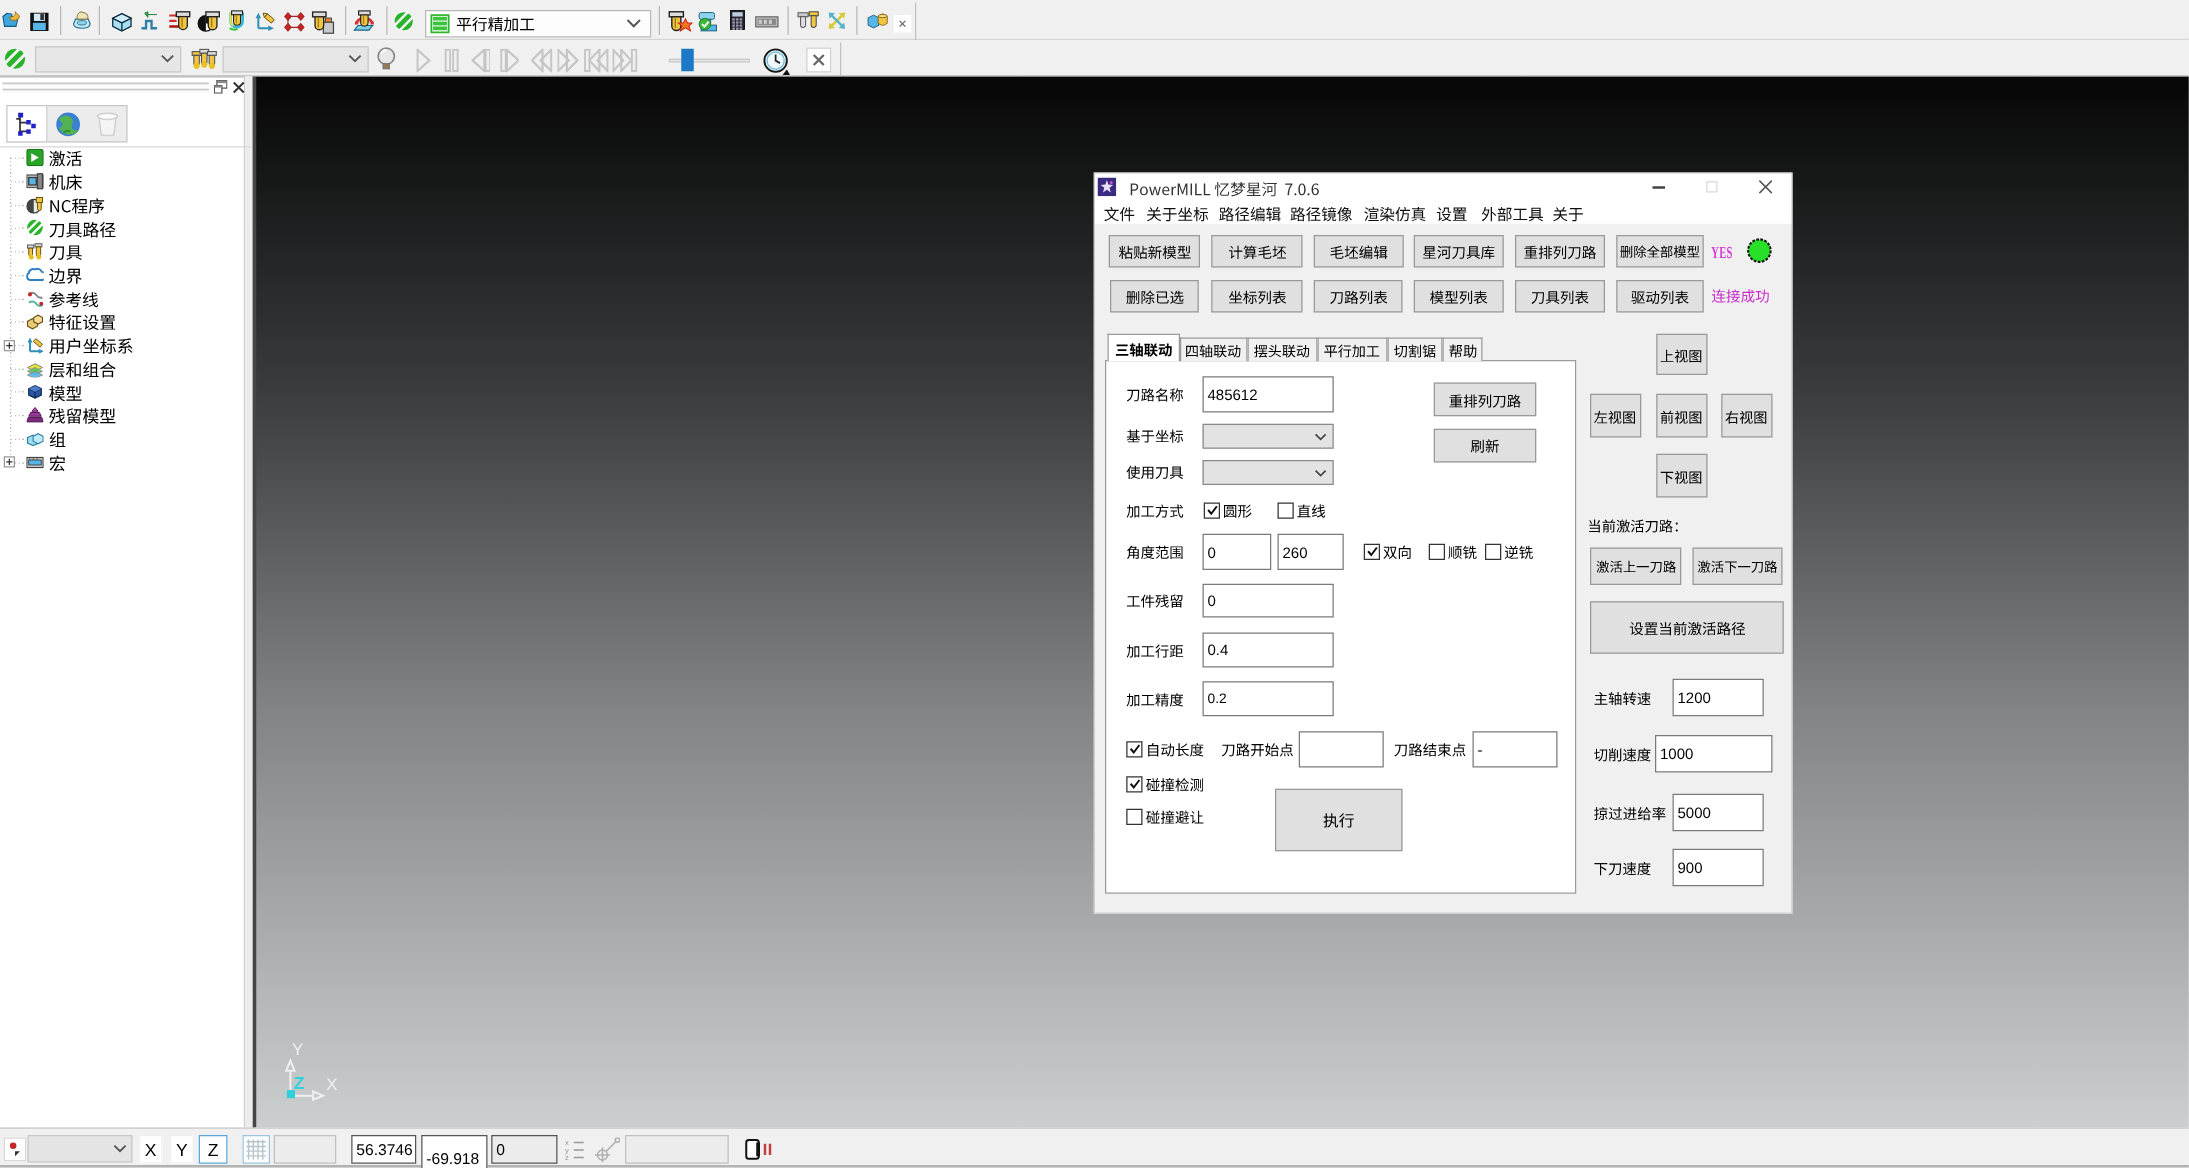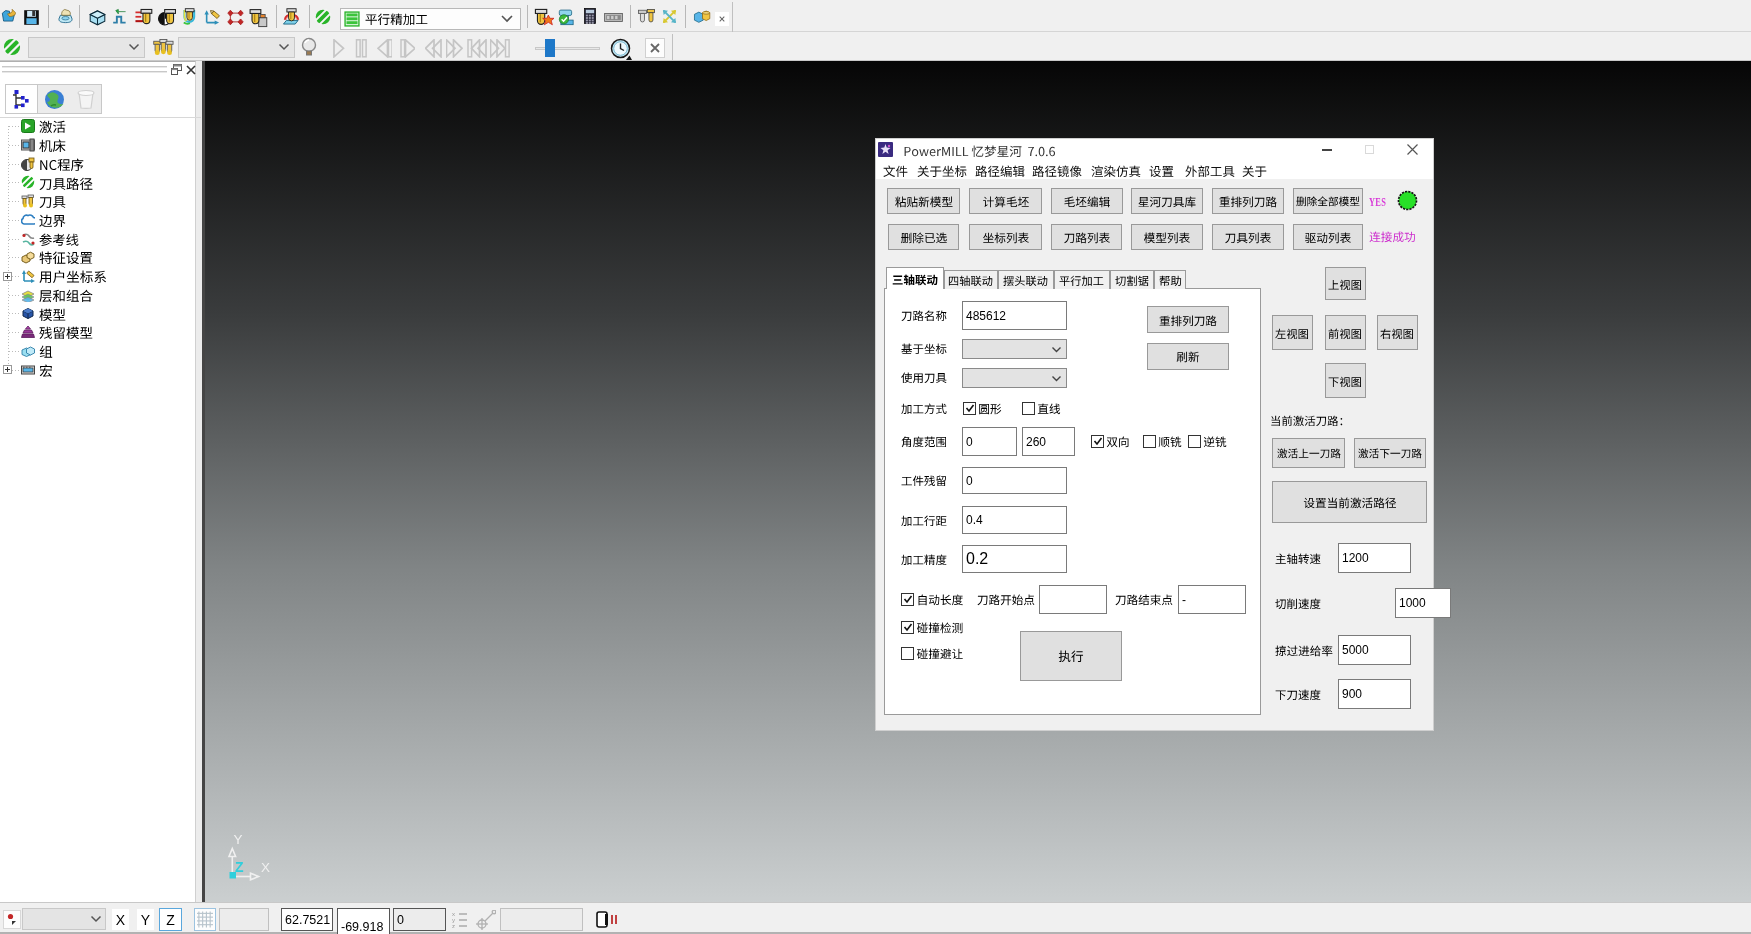--- a/index.html
+++ b/index.html
@@ -526,21 +526,21 @@
         <line x1="0" y1="2" x2="17" y2="2"></line>
         <line x1="6" y1="0" x2="6" y2="17"></line>
         <line x1="0" y1="6" x2="17" y2="6"></line>
         <line x1="10" y1="0" x2="10" y2="17"></line>
         <line x1="0" y1="10" x2="17" y2="10"></line>
         <line x1="14" y1="0" x2="14" y2="17"></line>
         <line x1="0" y1="14" x2="17" y2="14"></line>
       </g>
     </svg>
 <div class="abs" style="left:219px;top:908px;width:50px;height:23px;background:#ececec;border:1px solid #c0c0c0"></div>
-<div class="abs" style="left:281px;top:908px;width:52px;height:23px;background:#fff;border:1px solid #555;font-size:12.5px;display:flex;align-items:center;padding-left:3px;color:#000">62.7521</div>
+<div class="abs" style="left:281px;top:908px;width:52px;height:23px;background:#fff;border:1px solid #555;font-size:12.5px;display:flex;align-items:center;padding-left:3px;color:#000">56.3746</div>
 <div class="abs" style="left:337px;top:908px;width:53px;height:38px;background:#fff;border:1px solid #555;font-size:12.5px;display:flex;align-items:center;padding-left:3px;color:#000">-69.918</div>
 <div class="abs" style="left:393px;top:908px;width:53px;height:23px;background:#ececec;border:1px solid #555;font-size:12.5px;display:flex;align-items:center;padding-left:3px;color:#000">0</div>
 <svg class="abs" style="left:452px;top:911px" width="18" height="18" viewBox="0 0 18 18">
       <g fill="none" stroke="#999" stroke-width="1.2">
         <line x1="7" y1="3" x2="15" y2="3"></line>
         <line x1="7" y1="9" x2="15" y2="9"></line>
         <line x1="7" y1="15" x2="15" y2="15"></line>
       </g>
       <g font-size="6" fill="#999" font-family="Liberation Sans">
         <text x="0" y="5">x</text>
@@ -835,21 +835,21 @@
       <svg width="46" height="12" viewBox="0 -10.12 46.0 11.84">
         <path fill="#000" d="M6.5 -8.2V0.7H7.4V-0.1H9.6V0.6H10.4V-8.2ZM7.4 -0.9V-7.3H9.6V-0.9ZM2.2 -9.5 2.2 -7.4H0.6V-6.6H2.2C2.1 -3.7 1.7 -1.1 0.3 0.3C0.5 0.4 0.8 0.7 0.9 0.9C2.5 -0.7 2.9 -3.5 3.0 -6.6H4.7C4.7 -2.2 4.6 -0.6 4.3 -0.2C4.2 -0.1 4.1 -0.1 3.9 -0.1C3.7 -0.1 3.2 -0.1 2.7 -0.1C2.8 0.0 2.9 0.4 2.9 0.7C3.4 0.7 4.0 0.7 4.3 0.7C4.6 0.6 4.8 0.5 5.1 0.2C5.4 -0.2 5.5 -1.9 5.6 -7.0C5.6 -7.1 5.6 -7.4 5.6 -7.4H3.0L3.0 -9.5Z M12.0 -0.8V0.0H22.4V-0.8H17.6V-7.4H21.8V-8.3H12.6V-7.4H16.7V-0.8Z M28.0 -8.9V-8.1H33.6V-8.9ZM26.0 -9.6C25.4 -8.8 24.3 -7.8 23.4 -7.1C23.5 -6.9 23.7 -6.6 23.9 -6.4C24.9 -7.1 26.1 -8.3 26.8 -9.3ZM27.4 -5.7V-4.9H31.3V-0.1C31.3 -0.0 31.2 0.0 31.0 0.0C30.8 0.0 30.0 0.0 29.2 0.0C29.3 0.2 29.5 0.6 29.5 0.8C30.6 0.8 31.3 0.8 31.7 0.7C32.1 0.6 32.2 0.3 32.2 -0.1V-4.9H33.9V-5.7ZM26.5 -7.1C25.7 -5.8 24.4 -4.5 23.2 -3.7C23.4 -3.5 23.7 -3.1 23.8 -2.9C24.3 -3.3 24.7 -3.7 25.2 -4.1V0.9H26.0V-5.1C26.5 -5.7 26.9 -6.3 27.3 -6.8Z M36.2 -8.4H38.4V-6.3H36.2ZM40.8 -5.6H43.8V-3.2H40.8ZM45.3 -9.0H39.9V0.4H45.5V-0.3H40.8V-2.4H44.7V-6.4H40.8V-8.2H45.3ZM34.9 -0.4 35.1 0.3C36.3 0.0 37.9 -0.4 39.5 -0.8L39.4 -1.5L37.9 -1.1V-3.2H39.4V-3.9H37.9V-5.6H39.2V-9.1H35.4V-5.6H37.1V-0.9L36.2 -0.7V-4.4H35.5V-0.5Z"></path>
       </svg>
     </div>
 <div class="inp" style="left:962px;top:506px;width:105px;height:28px;font-size:12px">0.4</div>
 <div style="position:absolute;left:901.0px;top:554.0px;width:46px;height:12px">
       <svg width="46" height="12" viewBox="0 -10.12 46.0 11.84">
         <path fill="#000" d="M6.5 -8.2V0.7H7.4V-0.1H9.6V0.6H10.4V-8.2ZM7.4 -0.9V-7.3H9.6V-0.9ZM2.2 -9.5 2.2 -7.4H0.6V-6.6H2.2C2.1 -3.7 1.7 -1.1 0.3 0.3C0.5 0.4 0.8 0.7 0.9 0.9C2.5 -0.7 2.9 -3.5 3.0 -6.6H4.7C4.7 -2.2 4.6 -0.6 4.3 -0.2C4.2 -0.1 4.1 -0.1 3.9 -0.1C3.7 -0.1 3.2 -0.1 2.7 -0.1C2.8 0.0 2.9 0.4 2.9 0.7C3.4 0.7 4.0 0.7 4.3 0.7C4.6 0.6 4.8 0.5 5.1 0.2C5.4 -0.2 5.5 -1.9 5.6 -7.0C5.6 -7.1 5.6 -7.4 5.6 -7.4H3.0L3.0 -9.5Z M12.0 -0.8V0.0H22.4V-0.8H17.6V-7.4H21.8V-8.3H12.6V-7.4H16.7V-0.8Z M23.5 -8.7C23.8 -7.9 24.1 -6.9 24.2 -6.2L24.8 -6.3C24.7 -7.0 24.5 -8.1 24.1 -8.9ZM26.7 -8.9C26.6 -8.1 26.2 -7.0 26.0 -6.3L26.5 -6.2C26.8 -6.8 27.2 -7.9 27.4 -8.7ZM23.4 -5.7V-4.9H24.9C24.5 -3.7 23.9 -2.2 23.3 -1.3C23.4 -1.1 23.7 -0.7 23.7 -0.5C24.2 -1.1 24.7 -2.2 25.0 -3.3V0.8H25.8V-3.6C26.2 -3.0 26.6 -2.3 26.7 -1.9L27.3 -2.5C27.1 -2.9 26.1 -4.3 25.8 -4.7V-4.9H27.1V-5.7H25.8V-9.6H25.0V-5.7ZM30.3 -9.6V-8.7H27.8V-8.0H30.3V-7.3H28.1V-6.7H30.3V-5.9H27.5V-5.2H34.0V-5.9H31.1V-6.7H33.4V-7.3H31.1V-8.0H33.7V-8.7H31.1V-9.6ZM32.4 -3.9V-3.0H29.1V-3.9ZM28.2 -4.5V0.9H29.1V-0.9H32.4V0.0C32.4 0.1 32.4 0.1 32.2 0.1C32.1 0.2 31.6 0.2 31.1 0.1C31.2 0.3 31.3 0.6 31.3 0.9C32.1 0.9 32.5 0.8 32.8 0.7C33.1 0.6 33.2 0.4 33.2 0.0V-4.5ZM29.1 -2.4H32.4V-1.5H29.1Z M38.9 -7.4V-6.4H37.0V-5.6H38.9V-3.7H43.4V-5.6H45.2V-6.4H43.4V-7.4H42.5V-6.4H39.7V-7.4ZM42.5 -5.6V-4.4H39.7V-5.6ZM43.2 -2.3C42.6 -1.7 41.9 -1.2 41.1 -0.8C40.3 -1.2 39.6 -1.7 39.1 -2.3ZM37.2 -3.0V-2.3H38.7L38.3 -2.1C38.8 -1.5 39.4 -0.9 40.2 -0.5C39.1 -0.1 37.9 0.0 36.7 0.1C36.8 0.3 36.9 0.6 37.0 0.8C38.4 0.6 39.8 0.4 41.1 -0.0C42.2 0.4 43.6 0.7 45.0 0.9C45.1 0.7 45.3 0.3 45.5 0.1C44.2 0.0 43.1 -0.1 42.0 -0.5C43.1 -1.0 43.9 -1.8 44.4 -2.7L43.9 -3.0L43.7 -3.0ZM39.9 -9.5C40.1 -9.2 40.2 -8.8 40.3 -8.5H35.9V-5.3C35.9 -3.6 35.8 -1.2 34.9 0.5C35.1 0.5 35.5 0.7 35.6 0.9C36.6 -0.8 36.8 -3.5 36.8 -5.3V-7.7H45.4V-8.5H41.3C41.2 -8.8 41.0 -9.3 40.8 -9.7Z"></path>
       </svg>
     </div>
-<div class="inp" style="left:962px;top:545px;width:105px;height:28px;font-size:16px">0.2</div>
+<div class="inp" style="left:962px;top:545px;width:105px;height:28px;font-size:11px">0.2</div>
 <div class="abs" style="left:901px;top:592.5px;width:13px;height:13px;background:#fff;border:1px solid #333"></div>
     <svg class="abs" style="left:902.5px;top:594.0px" width="10" height="10" viewBox="0 0 10 10">
       <path d="M1.5 5 l2.5 3 4.5 -6" stroke="#111" stroke-width="1.6" fill="none"></path>
     </svg>
     <div style="position:absolute;left:916.0px;top:593.8px;width:48px;height:12px">
       <svg width="48" height="12" viewBox="0 -10.56 48.0 12.36">
         <path fill="#000" d="M2.8 -4.9H9.2V-3.1H2.8ZM2.8 -5.7V-7.5H9.2V-5.7ZM2.8 -2.3H9.2V-0.5H2.8ZM5.4 -10.1C5.3 -9.6 5.1 -8.9 4.9 -8.4H1.9V0.9H2.8V0.3H9.2V0.9H10.2V-8.4H5.9C6.1 -8.8 6.3 -9.4 6.5 -9.9Z M13.0 -9.0V-8.2H17.7V-9.0ZM19.8 -9.8C19.8 -9.0 19.8 -8.1 19.8 -7.3H18.0V-6.4H19.7C19.6 -3.7 19.1 -1.2 17.4 0.3C17.7 0.4 18.0 0.7 18.2 0.9C19.9 -0.7 20.4 -3.4 20.6 -6.4H22.4C22.3 -2.1 22.1 -0.5 21.8 -0.2C21.7 -0.0 21.5 -0.0 21.3 -0.0C21.1 -0.0 20.4 -0.0 19.8 -0.1C19.9 0.1 20.0 0.5 20.0 0.7C20.7 0.8 21.3 0.8 21.7 0.7C22.1 0.7 22.3 0.6 22.6 0.3C23.0 -0.2 23.1 -1.9 23.3 -6.8C23.3 -6.9 23.3 -7.3 23.3 -7.3H20.6C20.7 -8.1 20.7 -9.0 20.7 -9.8ZM13.0 -0.5 13.0 -0.5V-0.5C13.3 -0.6 13.7 -0.8 17.1 -1.5L17.3 -0.7L18.1 -1.0C17.9 -1.8 17.3 -3.3 16.9 -4.3L16.1 -4.1C16.4 -3.6 16.6 -2.9 16.8 -2.3L14.0 -1.7C14.4 -2.8 14.9 -4.1 15.2 -5.4H17.9V-6.2H12.6V-5.4H14.3C14.0 -4.0 13.5 -2.5 13.3 -2.1C13.1 -1.7 12.9 -1.4 12.7 -1.3C12.8 -1.1 13.0 -0.7 13.0 -0.5Z M33.2 -9.8C32.1 -8.5 30.4 -7.4 28.7 -6.7C28.9 -6.5 29.3 -6.2 29.4 -6.0C31.1 -6.8 32.9 -8.0 34.1 -9.4ZM24.6 -5.3V-4.4H26.9V-0.6C26.9 -0.1 26.7 0.0 26.4 0.0C26.6 0.2 26.7 0.6 26.8 0.8C27.1 0.7 27.6 0.5 30.8 -0.3C30.8 -0.5 30.8 -0.9 30.8 -1.1L27.9 -0.4V-4.4H29.7C30.7 -2.0 32.4 -0.2 34.9 0.6C35.1 0.3 35.3 -0.0 35.6 -0.2C33.3 -0.9 31.6 -2.4 30.7 -4.4H35.3V-5.3H27.9V-10.0H26.9V-5.3Z M40.6 -7.7V-6.6H38.7V-5.9H40.6V-3.9H45.3V-5.9H47.2V-6.6H45.3V-7.7H44.4V-6.6H41.4V-7.7ZM44.4 -5.9V-4.6H41.4V-5.9ZM45.0 -2.4C44.5 -1.8 43.8 -1.3 42.9 -0.9C42.0 -1.3 41.4 -1.8 40.8 -2.4ZM38.8 -3.1V-2.4H40.4L40.0 -2.2C40.5 -1.5 41.1 -1.0 41.9 -0.5C40.8 -0.2 39.5 0.0 38.3 0.1C38.4 0.3 38.6 0.6 38.6 0.8C40.1 0.7 41.6 0.4 42.9 -0.0C44.1 0.4 45.5 0.7 47.0 0.9C47.1 0.7 47.3 0.3 47.5 0.1C46.2 0.0 44.9 -0.1 43.9 -0.5C44.9 -1.1 45.8 -1.8 46.4 -2.9L45.8 -3.2L45.6 -3.1ZM41.6 -9.9C41.8 -9.6 42.0 -9.2 42.1 -8.8H37.5V-5.6C37.5 -3.8 37.4 -1.2 36.4 0.5C36.6 0.6 37.0 0.8 37.2 0.9C38.2 -0.9 38.4 -3.7 38.4 -5.6V-8.0H47.3V-8.8H43.1C43.0 -9.2 42.7 -9.7 42.5 -10.1Z"></path>
       </svg>
     </div>
 <div style="position:absolute;left:977.0px;top:594.0px;width:58px;height:12px">
@@ -942,21 +942,21 @@
       <svg width="46" height="12" viewBox="0 -10.12 46.0 11.84">
         <path fill="#000" d="M4.3 -9.1C5.0 -8.6 5.8 -7.8 6.2 -7.3H1.1V-6.5H5.2V-3.9H1.7V-3.1H5.2V-0.3H0.6V0.5H10.9V-0.3H6.2V-3.1H9.8V-3.9H6.2V-6.5H10.3V-7.3H6.5L7.1 -7.7C6.6 -8.3 5.7 -9.0 5.0 -9.6Z M17.6 -3.1H19.1V-0.5H17.6ZM17.6 -3.9V-6.4H19.1V-3.9ZM21.3 -3.1V-0.5H19.9V-3.1ZM21.3 -3.9H19.9V-6.4H21.3ZM19.0 -9.6V-7.2H16.8V0.9H17.6V0.2H21.3V0.8H22.1V-7.2H19.9V-9.6ZM12.4 -3.8C12.5 -3.9 12.9 -3.9 13.3 -3.9H14.4V-2.3L12.0 -1.9L12.1 -1.0L14.4 -1.5V0.8H15.2V-1.6L16.4 -1.9L16.3 -2.6L15.2 -2.4V-3.9H16.3V-4.7H15.2V-6.5H14.4V-4.7H13.2C13.5 -5.5 13.9 -6.5 14.1 -7.5H16.2V-8.3H14.3C14.4 -8.7 14.5 -9.1 14.6 -9.4L13.8 -9.6C13.7 -9.2 13.6 -8.7 13.5 -8.3H12.0V-7.5H13.3C13.1 -6.5 12.8 -5.7 12.7 -5.5C12.5 -5.0 12.3 -4.6 12.2 -4.5C12.2 -4.3 12.4 -3.9 12.4 -3.8Z M23.9 -3.8C24.0 -3.9 24.3 -3.9 24.7 -3.9H25.7V-2.3L23.4 -1.9L23.6 -1.0L25.7 -1.4V0.8H26.6V-1.6L28.1 -1.9L28.1 -2.7L26.6 -2.4V-3.9H27.8V-4.7H26.6V-6.5H25.7V-4.7H24.6C25.0 -5.5 25.3 -6.5 25.6 -7.5H27.7V-8.3H25.9C26.0 -8.7 26.1 -9.0 26.2 -9.4L25.3 -9.6C25.3 -9.2 25.2 -8.7 25.1 -8.3H23.5V-7.5H24.8C24.6 -6.5 24.3 -5.7 24.2 -5.4C24.0 -5.0 23.8 -4.6 23.6 -4.5C23.7 -4.3 23.8 -3.9 23.9 -3.8ZM27.8 -6.1V-5.3H29.5C29.3 -4.5 29.1 -3.7 28.8 -3.1H32.2C31.8 -2.6 31.3 -1.9 30.8 -1.3C30.4 -1.5 30.0 -1.8 29.6 -2.0L29.1 -1.5C30.2 -0.8 31.6 0.2 32.3 0.9L32.8 0.2C32.5 -0.0 32.0 -0.4 31.4 -0.8C32.2 -1.8 33.0 -2.9 33.5 -3.7L32.9 -4.0L32.8 -4.0H30.0L30.4 -5.3H34.0V-6.1H30.7L31.0 -7.5H33.6V-8.3H31.3L31.6 -9.5L30.7 -9.6L30.4 -8.3H28.3V-7.5H30.2L29.8 -6.1Z M35.2 -8.7C35.9 -8.1 36.7 -7.2 37.0 -6.7L37.7 -7.2C37.3 -7.8 36.5 -8.6 35.9 -9.1ZM37.5 -5.5H35.0V-4.7H36.7V-1.1C36.2 -0.9 35.5 -0.4 34.9 0.1L35.5 0.8C36.1 0.1 36.7 -0.4 37.1 -0.4C37.4 -0.4 37.7 -0.1 38.2 0.1C39.0 0.5 40.0 0.7 41.4 0.7C42.4 0.7 44.4 0.6 45.3 0.5C45.3 0.3 45.4 -0.0 45.5 -0.2C44.4 -0.1 42.7 -0.0 41.4 -0.0C40.1 -0.0 39.1 -0.1 38.4 -0.5C38.0 -0.7 37.7 -1.0 37.5 -1.1ZM39.4 -6.0H41.2V-4.6H39.4ZM42.0 -6.0H44.0V-4.6H42.0ZM41.2 -9.6V-8.4H38.1V-7.7H41.2V-6.7H38.6V-3.9H40.8C40.2 -2.9 39.0 -2.0 38.0 -1.5C38.2 -1.3 38.4 -1.1 38.5 -0.8C39.5 -1.3 40.5 -2.2 41.2 -3.2V-0.5H42.0V-3.2C43.0 -2.5 44.0 -1.6 44.6 -1.0L45.1 -1.6C44.5 -2.3 43.3 -3.2 42.3 -3.9H44.8V-6.7H42.0V-7.7H45.3V-8.4H42.0V-9.6Z"></path>
       </svg>
     </div>
 <div class="inp" style="left:1338px;top:543px;width:73px;height:30px;font-size:12px">1200</div>
 <div style="position:absolute;left:1275.0px;top:598.0px;width:46px;height:12px">
       <svg width="46" height="12" viewBox="0 -10.12 46.0 11.84">
         <path fill="#000" d="M4.8 -8.6V-7.8H6.6C6.6 -4.4 6.4 -1.3 3.5 0.2C3.7 0.3 4.0 0.6 4.2 0.9C7.2 -0.8 7.4 -4.2 7.5 -7.8H9.9C9.7 -2.6 9.6 -0.6 9.2 -0.2C9.1 -0.0 8.9 -0.0 8.7 -0.0C8.5 -0.0 7.9 -0.0 7.2 -0.1C7.3 0.1 7.4 0.5 7.5 0.7C8.1 0.7 8.7 0.8 9.1 0.7C9.5 0.7 9.7 0.6 10.0 0.2C10.4 -0.3 10.6 -2.2 10.7 -8.1C10.7 -8.2 10.8 -8.6 10.8 -8.6ZM1.7 -0.7C1.9 -0.9 2.3 -1.1 5.0 -2.4C5.0 -2.5 4.9 -2.9 4.9 -3.1L2.6 -2.2V-5.7L4.9 -6.2L4.8 -6.9L2.6 -6.5V-9.2H1.8V-6.3L0.3 -6.0L0.4 -5.2L1.8 -5.5V-2.3C1.8 -1.9 1.5 -1.6 1.3 -1.5C1.4 -1.3 1.6 -0.9 1.7 -0.7Z M18.5 -8.2V-1.9H19.4V-8.2ZM21.1 -9.4V-0.2C21.1 -0.0 21.0 0.0 20.8 0.0C20.6 0.0 19.9 0.0 19.1 0.0C19.2 0.2 19.3 0.6 19.4 0.9C20.4 0.9 21.1 0.9 21.5 0.7C21.8 0.6 22.0 0.3 22.0 -0.2V-9.4ZM12.1 -8.9C12.5 -8.2 12.8 -7.3 13.0 -6.7L13.7 -7.0C13.6 -7.6 13.2 -8.5 12.8 -9.2ZM16.9 -9.3C16.7 -8.6 16.3 -7.6 16.0 -6.9L16.7 -6.7C17.1 -7.3 17.5 -8.2 17.8 -9.0ZM12.5 -6.4V0.8H13.3V-1.8H16.4V-0.1C16.4 -0.0 16.4 0.0 16.2 0.0C16.1 0.0 15.5 0.0 14.9 0.0C15.0 0.2 15.1 0.5 15.2 0.8C16.0 0.8 16.5 0.8 16.9 0.6C17.2 0.5 17.3 0.2 17.3 -0.1V-6.4H15.3V-9.6H14.4V-6.4ZM16.4 -2.5H13.3V-3.7H16.4ZM16.4 -4.5H13.3V-5.6H16.4Z M23.7 -8.7C24.4 -8.1 25.2 -7.2 25.5 -6.7L26.2 -7.2C25.8 -7.8 25.0 -8.6 24.4 -9.1ZM26.0 -5.5H23.5V-4.7H25.2V-1.1C24.7 -0.9 24.0 -0.4 23.4 0.1L24.0 0.8C24.6 0.1 25.2 -0.4 25.6 -0.4C25.9 -0.4 26.2 -0.1 26.7 0.1C27.5 0.5 28.5 0.7 29.9 0.7C30.9 0.7 32.9 0.6 33.8 0.5C33.8 0.3 33.9 -0.0 34.0 -0.2C32.9 -0.1 31.2 -0.0 29.9 -0.0C28.6 -0.0 27.6 -0.1 26.9 -0.5C26.5 -0.7 26.2 -1.0 26.0 -1.1ZM27.9 -6.0H29.7V-4.6H27.9ZM30.5 -6.0H32.5V-4.6H30.5ZM29.7 -9.6V-8.4H26.6V-7.7H29.7V-6.7H27.1V-3.9H29.3C28.7 -2.9 27.5 -2.0 26.5 -1.5C26.7 -1.3 26.9 -1.1 27.0 -0.8C28.0 -1.3 29.0 -2.2 29.7 -3.2V-0.5H30.5V-3.2C31.5 -2.5 32.5 -1.6 33.1 -1.0L33.6 -1.6C33.0 -2.3 31.8 -3.2 30.8 -3.9H33.3V-6.7H30.5V-7.7H33.8V-8.4H30.5V-9.6Z M38.9 -7.4V-6.4H37.0V-5.6H38.9V-3.7H43.4V-5.6H45.2V-6.4H43.4V-7.4H42.5V-6.4H39.7V-7.4ZM42.5 -5.6V-4.4H39.7V-5.6ZM43.2 -2.3C42.6 -1.7 41.9 -1.2 41.1 -0.8C40.3 -1.2 39.6 -1.7 39.1 -2.3ZM37.2 -3.0V-2.3H38.7L38.3 -2.1C38.8 -1.5 39.4 -0.9 40.2 -0.5C39.1 -0.1 37.9 0.0 36.7 0.1C36.8 0.3 36.9 0.6 37.0 0.8C38.4 0.6 39.8 0.4 41.1 -0.0C42.2 0.4 43.6 0.7 45.0 0.9C45.1 0.7 45.3 0.3 45.5 0.1C44.2 0.0 43.1 -0.1 42.0 -0.5C43.1 -1.0 43.9 -1.8 44.4 -2.7L43.9 -3.0L43.7 -3.0ZM39.9 -9.5C40.1 -9.2 40.2 -8.8 40.3 -8.5H35.9V-5.3C35.9 -3.6 35.8 -1.2 34.9 0.5C35.1 0.5 35.5 0.7 35.6 0.9C36.6 -0.8 36.8 -3.5 36.8 -5.3V-7.7H45.4V-8.5H41.3C41.2 -8.8 41.0 -9.3 40.8 -9.7Z"></path>
       </svg>
     </div>
-<div class="inp" style="left:1395px;top:588px;width:56px;height:30px;font-size:12px">1000</div>
+<div class="inp" style="left:1324px;top:588px;width:94px;height:30px;font-size:12px">1000</div>
 <div style="position:absolute;left:1275.0px;top:645.0px;width:58px;height:12px">
       <svg width="58" height="12" viewBox="0 -10.12 57.5 11.84">
         <path fill="#000" d="M5.7 -5.8H9.3V-4.1H5.7ZM5.3 -2.7C4.9 -1.8 4.3 -0.9 3.7 -0.3C3.8 -0.1 4.2 0.0 4.3 0.1C4.9 -0.5 5.6 -1.5 6.1 -2.5ZM8.8 -2.4C9.3 -1.6 9.9 -0.5 10.2 0.1L10.9 -0.2C10.6 -0.8 10.0 -1.9 9.4 -2.7ZM1.9 -9.6V-7.3H0.5V-6.5H1.9V-3.9C1.3 -3.8 0.8 -3.6 0.4 -3.5L0.6 -2.6L1.9 -3.1V-0.1C1.9 0.0 1.8 0.0 1.7 0.0C1.5 0.0 1.1 0.0 0.6 0.0C0.7 0.2 0.8 0.6 0.8 0.8C1.6 0.8 2.0 0.8 2.3 0.7C2.6 0.5 2.7 0.3 2.7 -0.1V-3.3L4.0 -3.8L3.9 -4.6L2.7 -4.2V-6.5H4.0V-7.3H2.7V-9.6ZM6.6 -9.4C6.8 -9.1 7.0 -8.7 7.1 -8.3H4.3V-7.5H10.8V-8.3H8.1C7.9 -8.7 7.7 -9.2 7.4 -9.6ZM4.9 -6.6V-3.3H7.1V-0.1C7.1 0.0 7.0 0.0 6.9 0.0C6.7 0.0 6.1 0.0 5.5 0.0C5.6 0.2 5.8 0.6 5.8 0.8C6.6 0.8 7.2 0.8 7.5 0.7C7.9 0.6 8.0 0.3 8.0 -0.0V-3.3H10.2V-6.6Z M12.4 -8.9C13.0 -8.3 13.7 -7.4 14.1 -6.9L14.8 -7.4C14.4 -7.9 13.7 -8.7 13.0 -9.3ZM15.8 -5.4C16.4 -4.7 17.1 -3.7 17.4 -3.1L18.2 -3.5C17.8 -4.1 17.1 -5.1 16.5 -5.8ZM14.5 -5.3H12.0V-4.5H13.6V-1.5C13.1 -1.3 12.5 -0.8 11.9 -0.1L12.5 0.6C13.1 -0.1 13.6 -0.8 14.0 -0.8C14.3 -0.8 14.6 -0.4 15.1 -0.1C15.9 0.3 16.9 0.4 18.3 0.4C19.4 0.4 21.5 0.4 22.3 0.3C22.3 0.1 22.4 -0.3 22.5 -0.5C21.4 -0.4 19.7 -0.3 18.3 -0.3C17.1 -0.3 16.1 -0.4 15.3 -0.8C14.9 -1.1 14.7 -1.3 14.5 -1.4ZM19.7 -9.6V-7.5H15.3V-6.7H19.7V-2.2C19.7 -2.0 19.6 -1.9 19.4 -1.9C19.2 -1.9 18.4 -1.9 17.5 -1.9C17.7 -1.7 17.8 -1.3 17.9 -1.0C18.9 -1.0 19.6 -1.0 20.0 -1.2C20.5 -1.3 20.6 -1.6 20.6 -2.2V-6.7H22.2V-7.5H20.6V-9.6Z M23.9 -8.9C24.5 -8.3 25.3 -7.5 25.6 -7.0L26.3 -7.5C25.9 -8.0 25.1 -8.8 24.5 -9.4ZM31.2 -9.4V-7.5H29.3V-9.4H28.5V-7.5H26.8V-6.7H28.5V-5.3L28.5 -4.6H26.8V-3.8H28.4C28.2 -2.9 27.8 -2.1 27.0 -1.4C27.1 -1.3 27.5 -1.0 27.6 -0.8C28.6 -1.6 29.0 -2.7 29.2 -3.8H31.2V-0.9H32.1V-3.8H33.8V-4.6H32.1V-6.7H33.6V-7.5H32.1V-9.4ZM29.3 -6.7H31.2V-4.6H29.3L29.3 -5.3ZM26.0 -5.4H23.5V-4.6H25.1V-1.3C24.6 -1.1 24.0 -0.6 23.4 -0.0L24.0 0.7C24.6 -0.0 25.1 -0.7 25.5 -0.7C25.8 -0.7 26.1 -0.3 26.6 -0.0C27.4 0.4 28.4 0.6 29.8 0.6C30.9 0.6 33.0 0.5 33.8 0.4C33.8 0.2 33.9 -0.1 34.0 -0.4C32.9 -0.2 31.2 -0.1 29.8 -0.1C28.5 -0.1 27.6 -0.2 26.8 -0.7C26.4 -0.9 26.2 -1.1 26.0 -1.3Z M34.9 -0.6 35.1 0.2C36.2 -0.0 37.6 -0.3 38.9 -0.7L38.9 -1.4C37.4 -1.1 35.9 -0.8 34.9 -0.6ZM35.2 -4.8C35.3 -4.9 35.6 -5.0 37.0 -5.2C36.5 -4.4 36.0 -3.8 35.8 -3.6C35.5 -3.2 35.2 -2.9 34.9 -2.9C35.0 -2.6 35.2 -2.2 35.2 -2.0C35.5 -2.2 35.9 -2.3 38.8 -2.9C38.8 -3.1 38.8 -3.4 38.8 -3.6L36.5 -3.2C37.3 -4.2 38.2 -5.5 39.0 -6.8L38.2 -7.2C38.0 -6.8 37.8 -6.4 37.5 -5.9L36.0 -5.8C36.7 -6.8 37.4 -8.0 37.9 -9.2L37.0 -9.6C36.6 -8.2 35.8 -6.7 35.5 -6.4C35.3 -6.0 35.1 -5.7 34.9 -5.7C35.0 -5.4 35.1 -5.0 35.2 -4.8ZM41.7 -9.6C41.2 -7.9 40.1 -6.4 38.6 -5.4C38.8 -5.2 39.1 -4.9 39.2 -4.8C39.6 -5.0 39.9 -5.3 40.2 -5.6V-5.0H43.8V-5.7C44.1 -5.4 44.5 -5.1 44.8 -4.9C45.0 -5.1 45.2 -5.4 45.4 -5.6C44.3 -6.3 43.1 -7.6 42.4 -9.0L42.5 -9.4ZM43.7 -5.8H40.5C41.1 -6.5 41.6 -7.3 42.0 -8.1C42.5 -7.3 43.1 -6.5 43.7 -5.8ZM39.6 -3.7V0.9H40.5V0.3H43.4V0.9H44.3V-3.7ZM40.5 -0.4V-3.0H43.4V-0.4Z M55.5 -7.3C55.1 -6.9 54.4 -6.3 53.9 -5.9L54.5 -5.4C55.0 -5.8 55.7 -6.4 56.2 -6.9ZM46.6 -3.8 47.0 -3.1C47.8 -3.5 48.7 -4.0 49.6 -4.5L49.4 -5.1C48.4 -4.6 47.3 -4.1 46.6 -3.8ZM46.9 -6.8C47.5 -6.4 48.3 -5.9 48.7 -5.5L49.3 -6.0C48.9 -6.4 48.1 -7.0 47.5 -7.3ZM53.7 -4.6C54.5 -4.2 55.5 -3.5 56.0 -3.0L56.6 -3.5C56.1 -4.0 55.1 -4.7 54.3 -5.1ZM46.5 -2.3V-1.5H51.2V0.9H52.2V-1.5H56.9V-2.3H52.2V-3.2H51.2V-2.3ZM51.0 -9.5C51.1 -9.2 51.3 -8.9 51.5 -8.6H46.8V-7.8H51.0C50.6 -7.2 50.3 -6.8 50.1 -6.6C49.9 -6.4 49.8 -6.3 49.6 -6.2C49.7 -6.0 49.8 -5.7 49.8 -5.5C50.0 -5.6 50.3 -5.6 51.6 -5.7C51.0 -5.2 50.5 -4.7 50.3 -4.5C49.9 -4.2 49.6 -4.0 49.4 -4.0C49.5 -3.7 49.6 -3.4 49.6 -3.2C49.8 -3.3 50.3 -3.4 53.3 -3.7C53.4 -3.4 53.5 -3.2 53.6 -3.1L54.3 -3.4C54.0 -3.9 53.4 -4.7 52.9 -5.3L52.3 -5.0C52.5 -4.8 52.7 -4.6 52.9 -4.3L50.8 -4.1C51.8 -4.9 52.8 -6.0 53.8 -7.0L53.1 -7.4C52.8 -7.1 52.5 -6.8 52.3 -6.5L50.8 -6.4C51.2 -6.8 51.6 -7.3 51.9 -7.8H56.8V-8.6H52.5C52.3 -8.9 52.1 -9.4 51.8 -9.7Z"></path>
       </svg>
     </div>
 <div class="inp" style="left:1338px;top:635px;width:73px;height:30px;font-size:12px">5000</div>
 <div style="position:absolute;left:1275.0px;top:689.0px;width:46px;height:12px">
       <svg width="46" height="12" viewBox="0 -10.12 46.0 11.84">
         <path fill="#000" d="M0.6 -8.8V-7.9H5.0V0.9H5.9V-5.1C7.3 -4.4 8.8 -3.5 9.6 -2.8L10.2 -3.6C9.3 -4.3 7.5 -5.3 6.1 -6.0L5.9 -5.8V-7.9H10.8V-8.8Z M12.4 -8.4V-7.5H15.9C15.8 -4.8 15.5 -1.3 11.9 0.2C12.2 0.4 12.5 0.7 12.6 0.9C16.3 -0.8 16.8 -4.5 16.9 -7.5H20.9C20.8 -2.6 20.6 -0.6 20.2 -0.2C20.1 -0.1 19.9 -0.0 19.7 -0.0C19.4 -0.0 18.6 -0.0 17.7 -0.1C17.9 0.1 18.0 0.5 18.0 0.7C18.8 0.8 19.6 0.8 20.0 0.7C20.4 0.7 20.7 0.6 21.0 0.2C21.5 -0.3 21.7 -2.3 21.9 -7.9C21.9 -8.0 21.9 -8.4 21.9 -8.4Z M23.7 -8.7C24.4 -8.1 25.2 -7.2 25.5 -6.7L26.2 -7.2C25.8 -7.8 25.0 -8.6 24.4 -9.1ZM26.0 -5.5H23.5V-4.7H25.2V-1.1C24.7 -0.9 24.0 -0.4 23.4 0.1L24.0 0.8C24.6 0.1 25.2 -0.4 25.6 -0.4C25.9 -0.4 26.2 -0.1 26.7 0.1C27.5 0.5 28.5 0.7 29.9 0.7C30.9 0.7 32.9 0.6 33.8 0.5C33.8 0.3 33.9 -0.0 34.0 -0.2C32.9 -0.1 31.2 -0.0 29.9 -0.0C28.6 -0.0 27.6 -0.1 26.9 -0.5C26.5 -0.7 26.2 -1.0 26.0 -1.1ZM27.9 -6.0H29.7V-4.6H27.9ZM30.5 -6.0H32.5V-4.6H30.5ZM29.7 -9.6V-8.4H26.6V-7.7H29.7V-6.7H27.1V-3.9H29.3C28.7 -2.9 27.5 -2.0 26.5 -1.5C26.7 -1.3 26.9 -1.1 27.0 -0.8C28.0 -1.3 29.0 -2.2 29.7 -3.2V-0.5H30.5V-3.2C31.5 -2.5 32.5 -1.6 33.1 -1.0L33.6 -1.6C33.0 -2.3 31.8 -3.2 30.8 -3.9H33.3V-6.7H30.5V-7.7H33.8V-8.4H30.5V-9.6Z M38.9 -7.4V-6.4H37.0V-5.6H38.9V-3.7H43.4V-5.6H45.2V-6.4H43.4V-7.4H42.5V-6.4H39.7V-7.4ZM42.5 -5.6V-4.4H39.7V-5.6ZM43.2 -2.3C42.6 -1.7 41.9 -1.2 41.1 -0.8C40.3 -1.2 39.6 -1.7 39.1 -2.3ZM37.2 -3.0V-2.3H38.7L38.3 -2.1C38.8 -1.5 39.4 -0.9 40.2 -0.5C39.1 -0.1 37.9 0.0 36.7 0.1C36.8 0.3 36.9 0.6 37.0 0.8C38.4 0.6 39.8 0.4 41.1 -0.0C42.2 0.4 43.6 0.7 45.0 0.9C45.1 0.7 45.3 0.3 45.5 0.1C44.2 0.0 43.1 -0.1 42.0 -0.5C43.1 -1.0 43.9 -1.8 44.4 -2.7L43.9 -3.0L43.7 -3.0ZM39.9 -9.5C40.1 -9.2 40.2 -8.8 40.3 -8.5H35.9V-5.3C35.9 -3.6 35.8 -1.2 34.9 0.5C35.1 0.5 35.5 0.7 35.6 0.9C36.6 -0.8 36.8 -3.5 36.8 -5.3V-7.7H45.4V-8.5H41.3C41.2 -8.8 41.0 -9.3 40.8 -9.7Z"></path>
       </svg>

